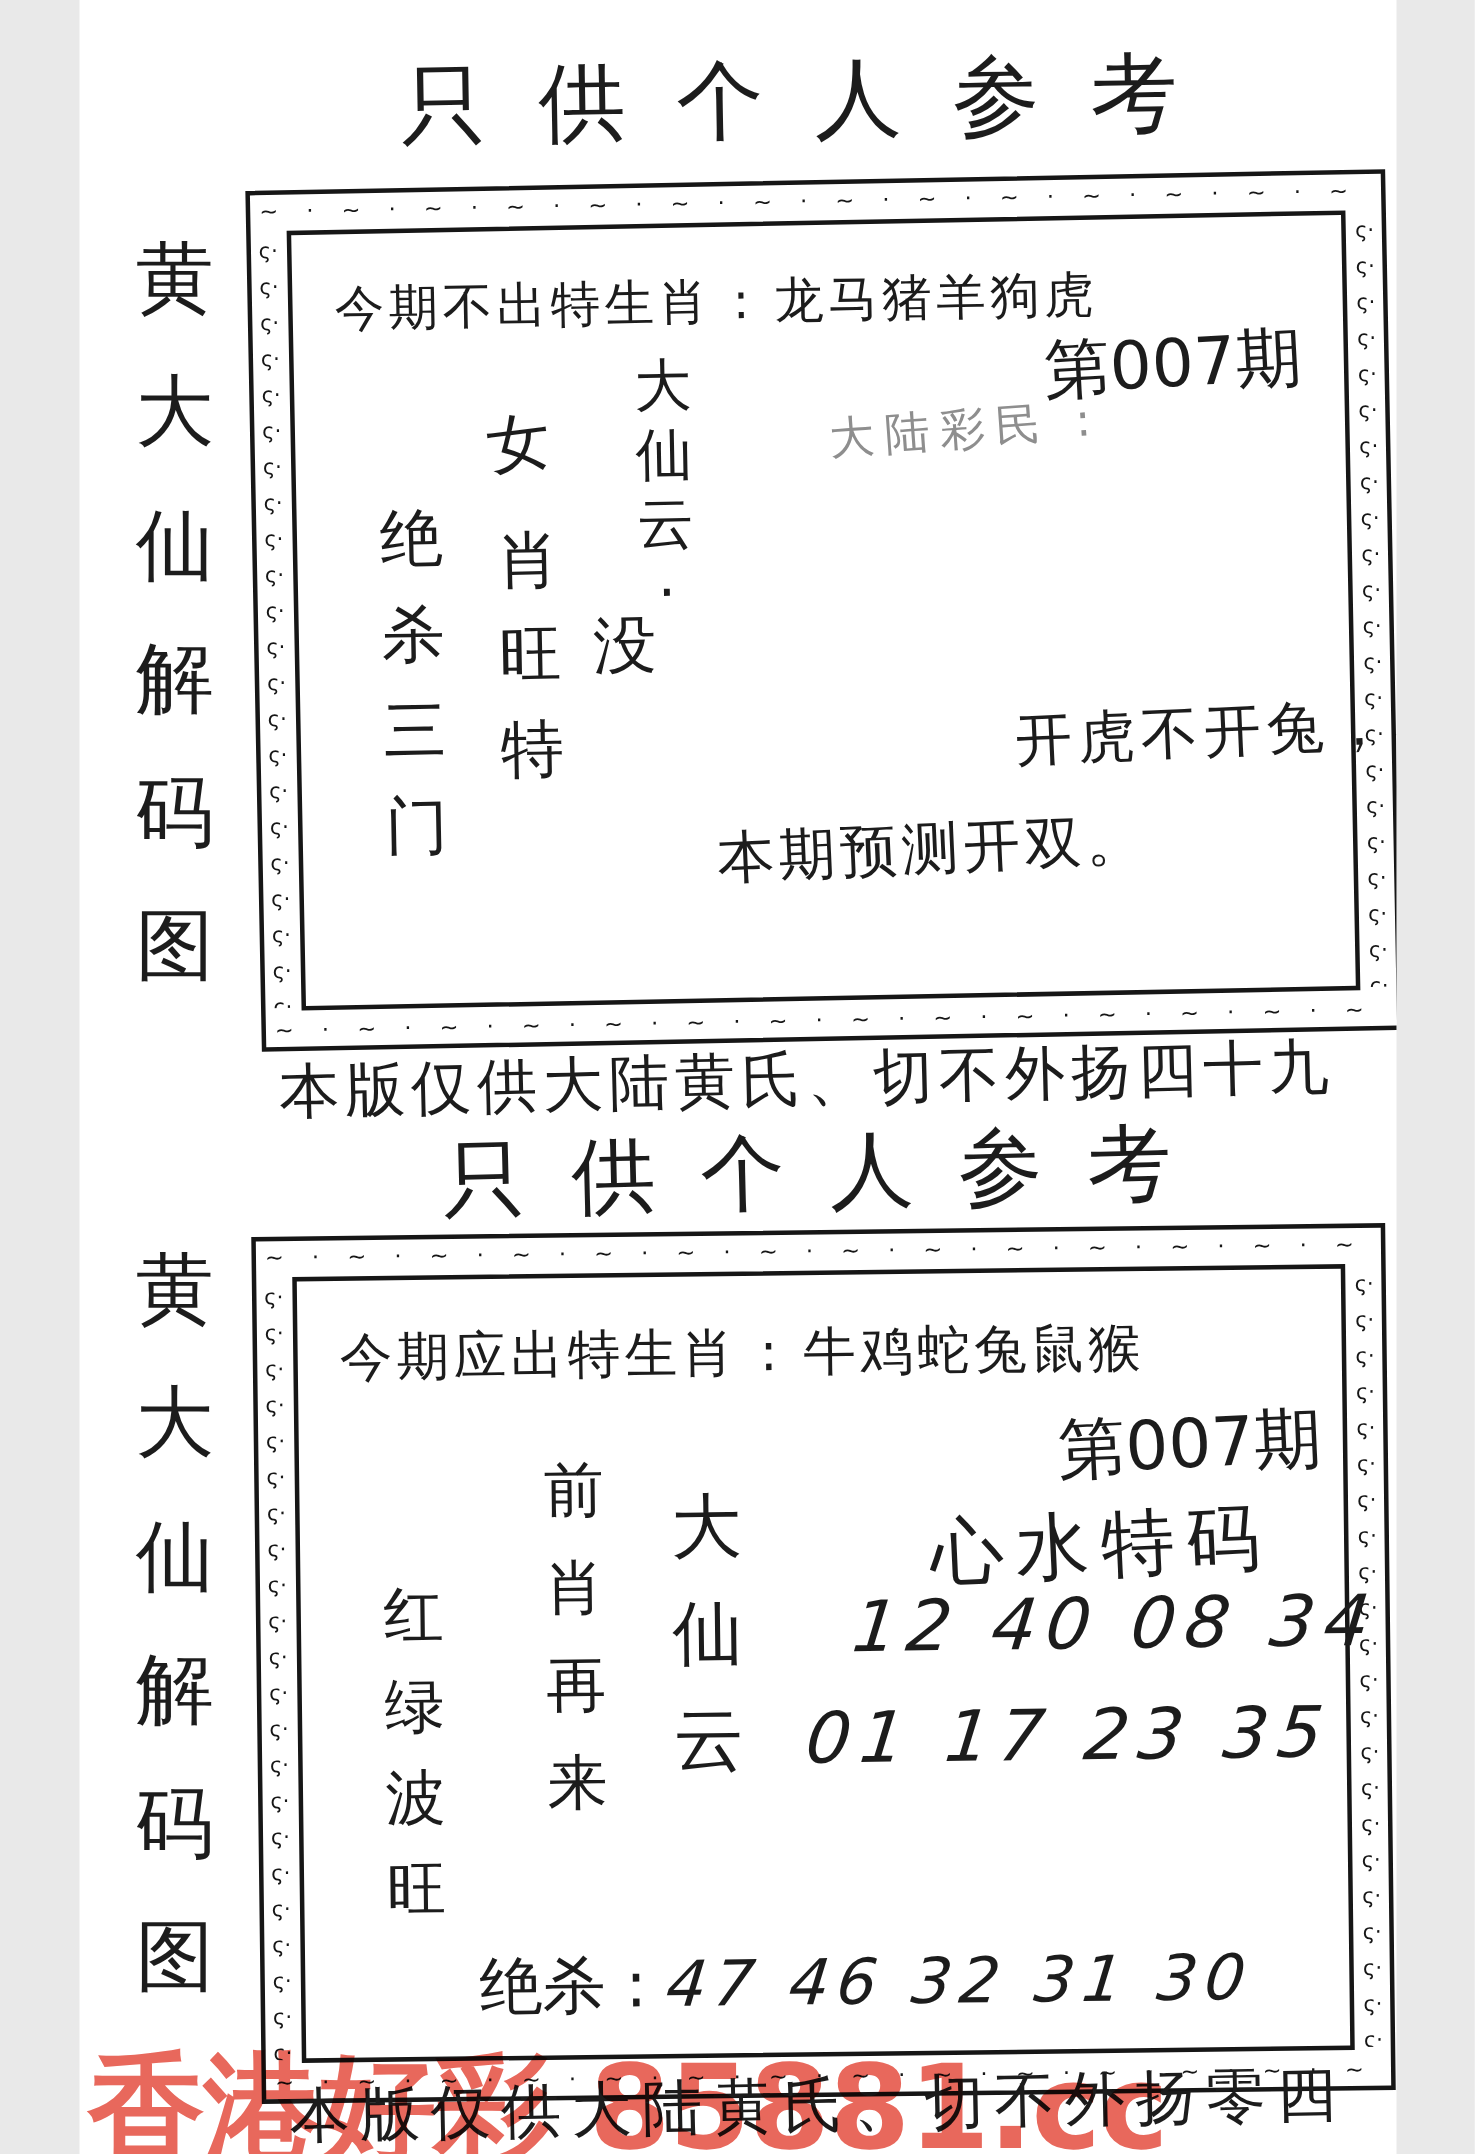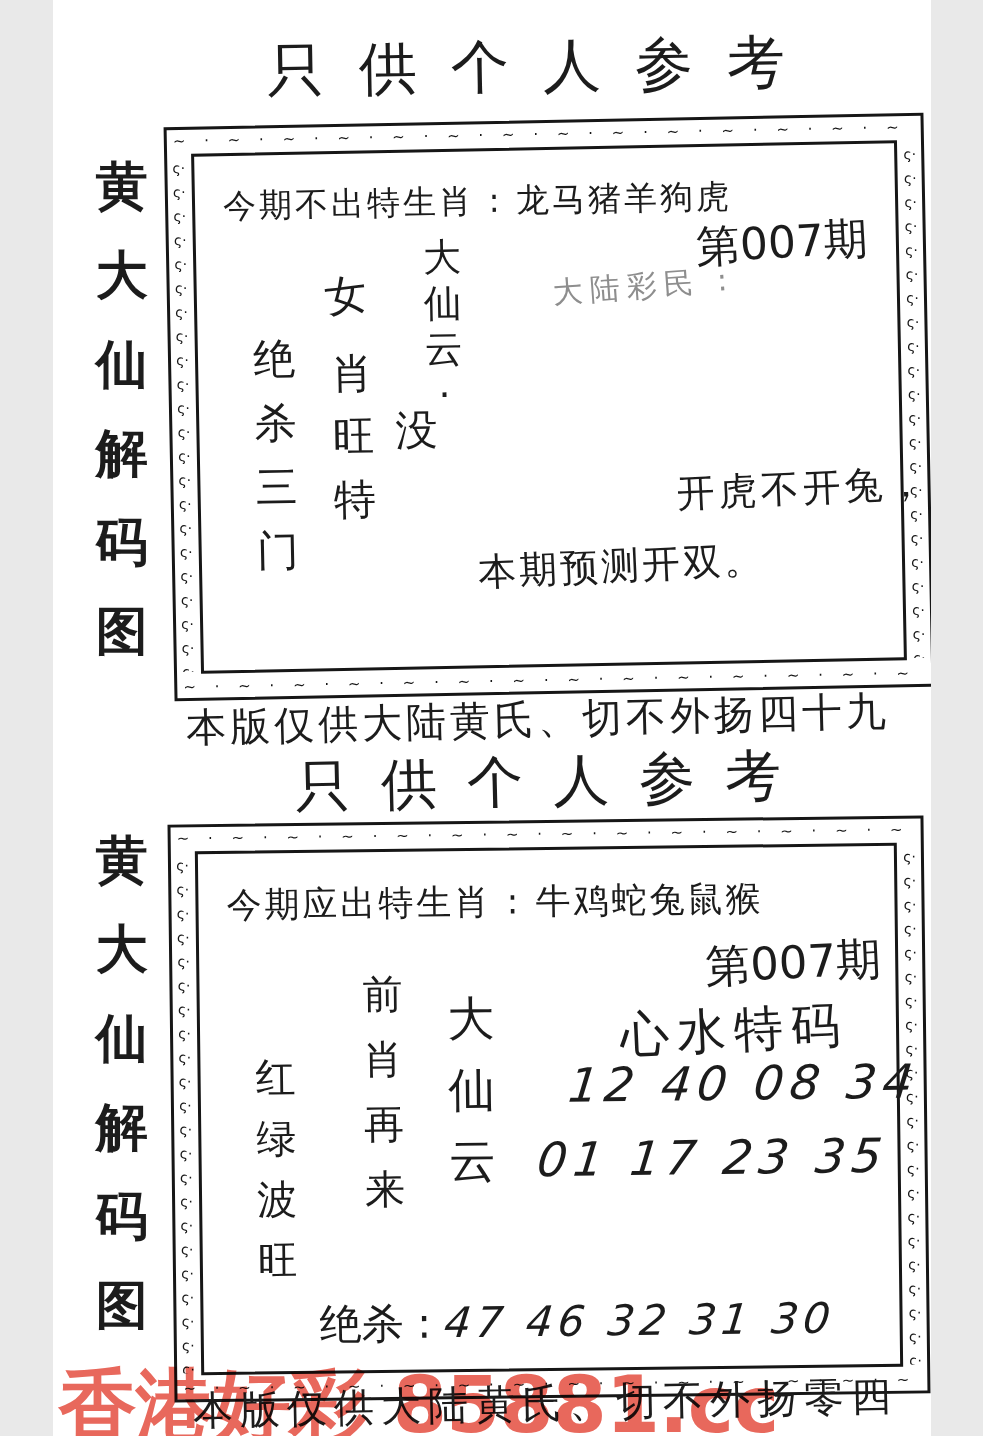--- a/index.html
+++ b/index.html
@@ -19,21 +19,21 @@
   .pat-h{position:absolute;left:6px;right:6px;height:20px;overflow:hidden;
          font-size:15px;letter-spacing:7px;line-height:20px;color:#161616;white-space:nowrap;}
   .pat-h.top{top:1px;} .pat-h.bottom{bottom:1px;}
   .pat-v{position:absolute;top:26px;bottom:26px;width:15px;overflow:hidden;
          font-size:14px;line-height:24px;color:#161616;word-break:break-all;text-align:center;}
   .pat-v.left{left:4px;} .pat-v.right{right:4px;}
   .content{position:absolute;inset:27px;}
   
   .vcol{width:1.15em;word-break:break-all;text-align:center;}
   
-  .vside{width:1.2em;word-break:break-all;text-align:center;font-weight:700;}
+  .vside{width:1.2em;word-break:break-all;font-weight:400;}
   .digits{font-style:italic;display:inline-block;transform:skewX(-7deg);}
   .muted{color:#8e8e8e;}
   .watermark{
     font-weight:800;color:#e8685c;mix-blend-mode:multiply;
     letter-spacing:-1px;z-index:9;
   }
   .caption{font-weight:500;}
 </style>
 </head>
 <body>

